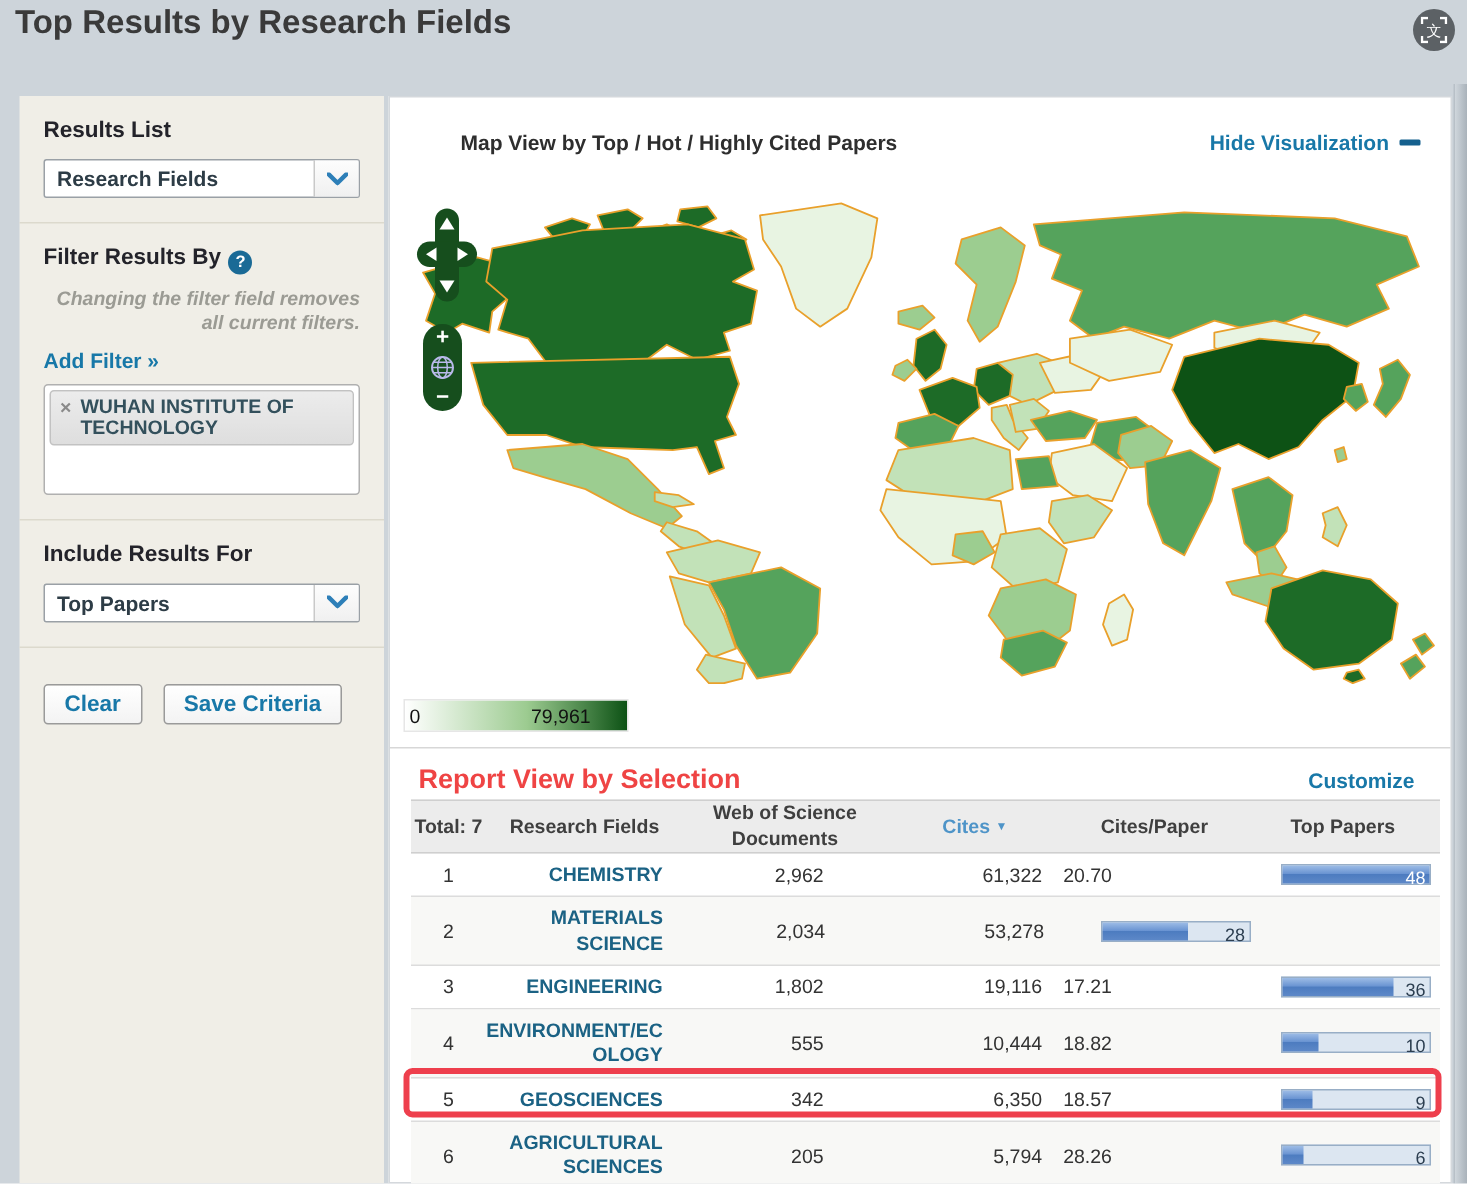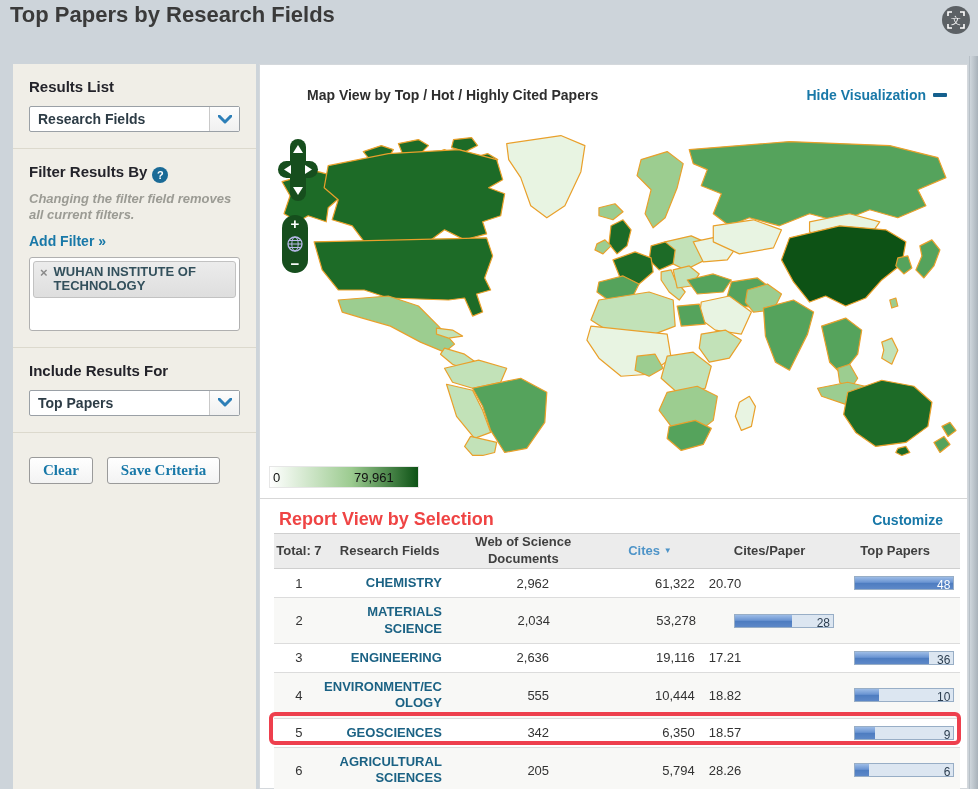--- a/index.html
+++ b/index.html
@@ -30,32 +30,32 @@
   .dropdown{width:211px;height:26px;background:#fff;border:1px solid #9aa0a6;border-radius:2px;
     display:flex;align-items:center;cursor:pointer;}
   .dropdown .dd-label{flex:1;padding-left:8px;font-size:14px;font-weight:bold;color:#2d3c46;
     white-space:nowrap;overflow:hidden;}
   .dropdown .dd-arrow{width:30px;height:100%;border-left:1px solid #c9c9c9;display:flex;
     align-items:center;justify-content:center;background:linear-gradient(#fdfdfd,#f0f0f0);}
   .help-badge{display:inline-flex;width:16px;height:16px;border-radius:50%;background:#1a6a96;
     color:#fff;font-size:11px;font-weight:bold;align-items:center;justify-content:center;
     vertical-align:-2px;margin-left:5px;cursor:pointer;}
   .filter-note{font-size:13px;font-weight:bold;font-style:italic;color:var(--note-gray);
-    line-height:1.25;margin:-3px 0 8px 0;}
+    line-height:1.25;margin:-3px 0 8px 0;text-align:right;}
   .add-filter{font-size:14px;font-weight:bold;color:var(--link-blue);cursor:pointer;
     display:inline-block;margin-bottom:8px;text-decoration:none;}
   .chip-box{width:211px;height:74px;background:#fff;border:1px solid #b0b0b0;border-radius:3px;padding:3px;}
   .chip{background:linear-gradient(#ececec,#dedede);border:1px solid #c2c2c2;border-radius:3px;
     padding:3px 6px 4px 6px;display:flex;gap:6px;cursor:pointer;}
   .chip-x{color:#8a8a8a;font-weight:bold;font-size:13px;line-height:15px;}
   .chip-label{font-size:13px;font-weight:bold;color:#33505c;line-height:1.1;}
   .btn-row{display:flex;gap:14px;padding-top:10px;}
   .btn{height:27px;background:linear-gradient(#ffffff,#f3f3f3);border:1px solid #9a9a9a;
     border-radius:3px;padding:0 13px;font-size:15px;font-weight:bold;color:var(--link-blue);
-    font-family:Liberation Serif, serif;cursor:pointer;}
+    font-family:Liberation Sans, sans-serif;cursor:pointer;}
 
   
   .main{position:absolute;left:259px;top:64px;width:709px;bottom:0;background:var(--panel-bg);
     border:1px solid #d4d8dc;}
   .map-header{position:absolute;left:19px;right:20px;top:22px;display:flex;align-items:center;}
   .map-title{font-size:14px;font-weight:bold;color:#2e2e2e;padding-left:28px;}
   .hide-viz{margin-left:auto;font-size:14px;font-weight:bold;color:var(--link-blue);cursor:pointer;
     display:flex;align-items:center;gap:7px;text-decoration:none;}
   .hide-dash{width:14px;height:4px;background:#15608e;border-radius:1px;}
 
@@ -109,21 +109,21 @@
   .highlight-box{position:absolute;left:-5px;right:-1px;border:4px solid var(--highlight-red);
     border-radius:6px;pointer-events:none;}
 
   .g0{fill:#e8f4e2;} .g1{fill:#c2e2b8;} .g2{fill:#9ccd90;} .g3{fill:#55a35c;}
   .g4{fill:#1d6b27;} .g5{fill:#0d5215;}
   .world path, .world polygon{stroke:var(--map-border);stroke-width:1.2;stroke-linejoin:round;}
 </style>
 </head>
 <body>
 
-<div class="page-title">Top Papers by Research Fields</div>
+<div class="page-title">Top Results by Research Fields</div>
 <div class="translate-btn">
   <svg width="18" height="18" viewBox="0 0 18 18">
     <path d="M1,5 V1 H5" fill="none" stroke="#fff" stroke-width="1.6"></path>
     <path d="M13,1 H17 V5" fill="none" stroke="#fff" stroke-width="1.6"></path>
     <path d="M17,13 V17 H13" fill="none" stroke="#fff" stroke-width="1.6"></path>
     <path d="M5,17 H1 V13" fill="none" stroke="#fff" stroke-width="1.6"></path>
     <text x="9" y="13" text-anchor="middle" font-size="10" fill="#fff">文</text>
   </svg>
 </div>
 <div class="scroll-strip"></div>
@@ -341,21 +341,21 @@
               <div class="fill" style="width: 58%;"></div>
               <span class="val">28</span>
             </div>
           </div>
         </div>
         <div class="trow">
           <div class="c row-pad col-rank">3</div>
           <div class="c row-pad col-field">
             <a href="#">ENGINEERING</a>
           </div>
-          <div class="c row-pad col-docs">2,636</div>
+          <div class="c row-pad col-docs">1,802</div>
           <div class="c row-pad col-cites">19,116</div>
           <div class="c row-pad col-cpp">17.21</div>
           <div class="c row-pad col-top">
             <div class="bar">
               <div class="fill" style="width: 75%;"></div>
               <span class="val">36</span>
             </div>
           </div>
         </div>
         <div class="trow">

